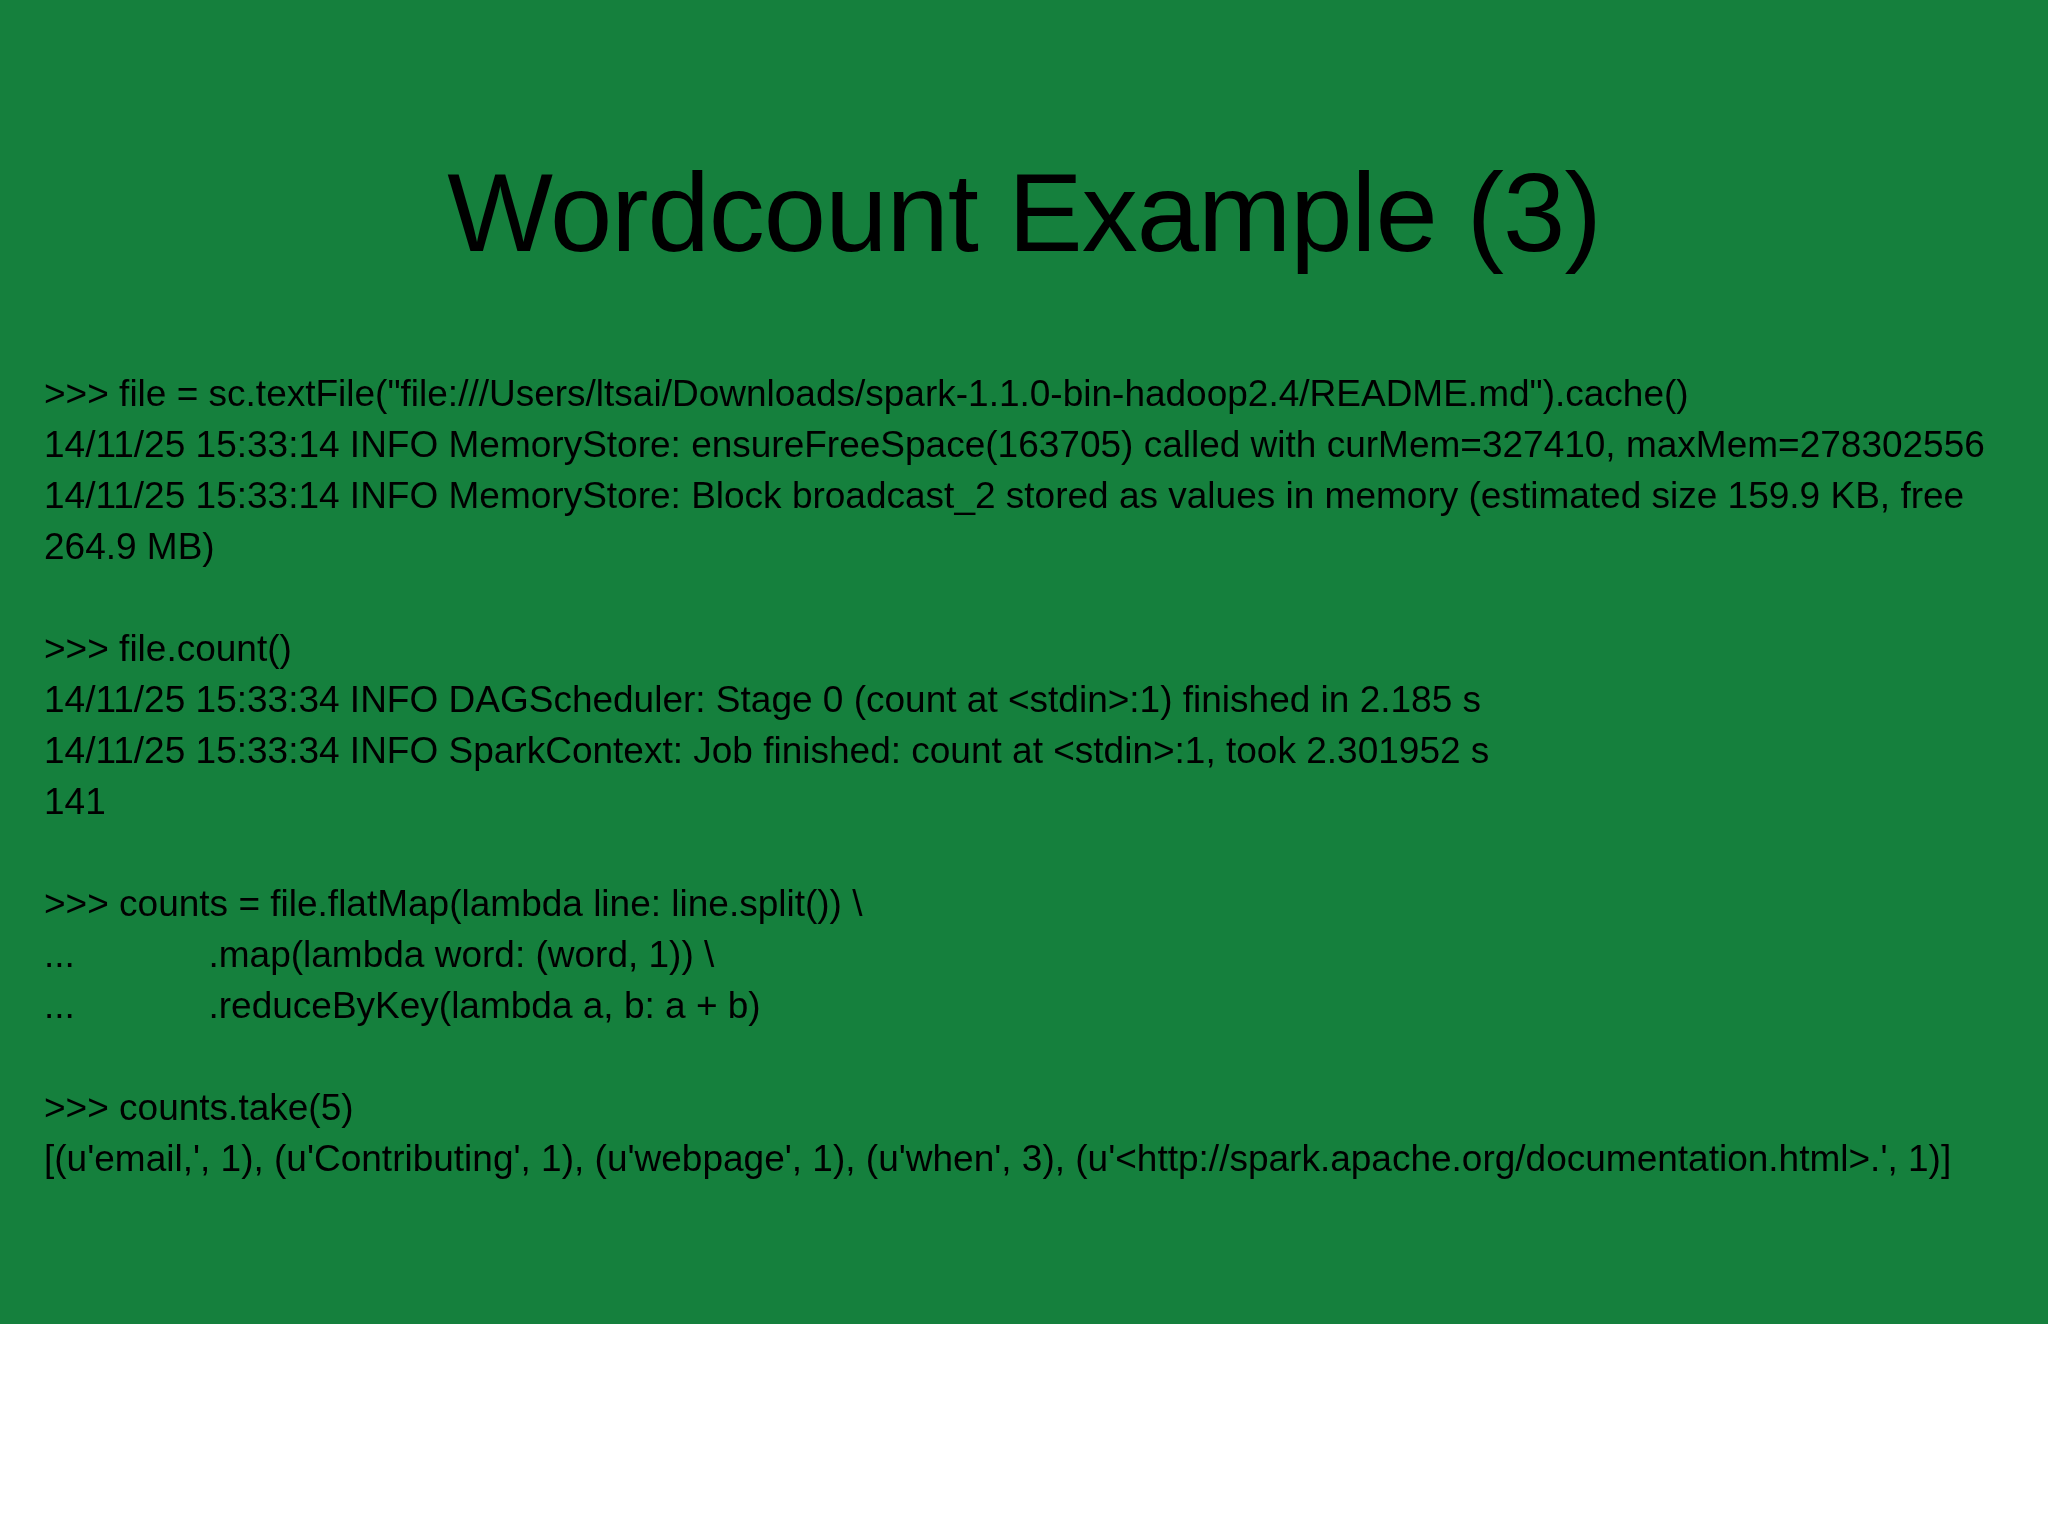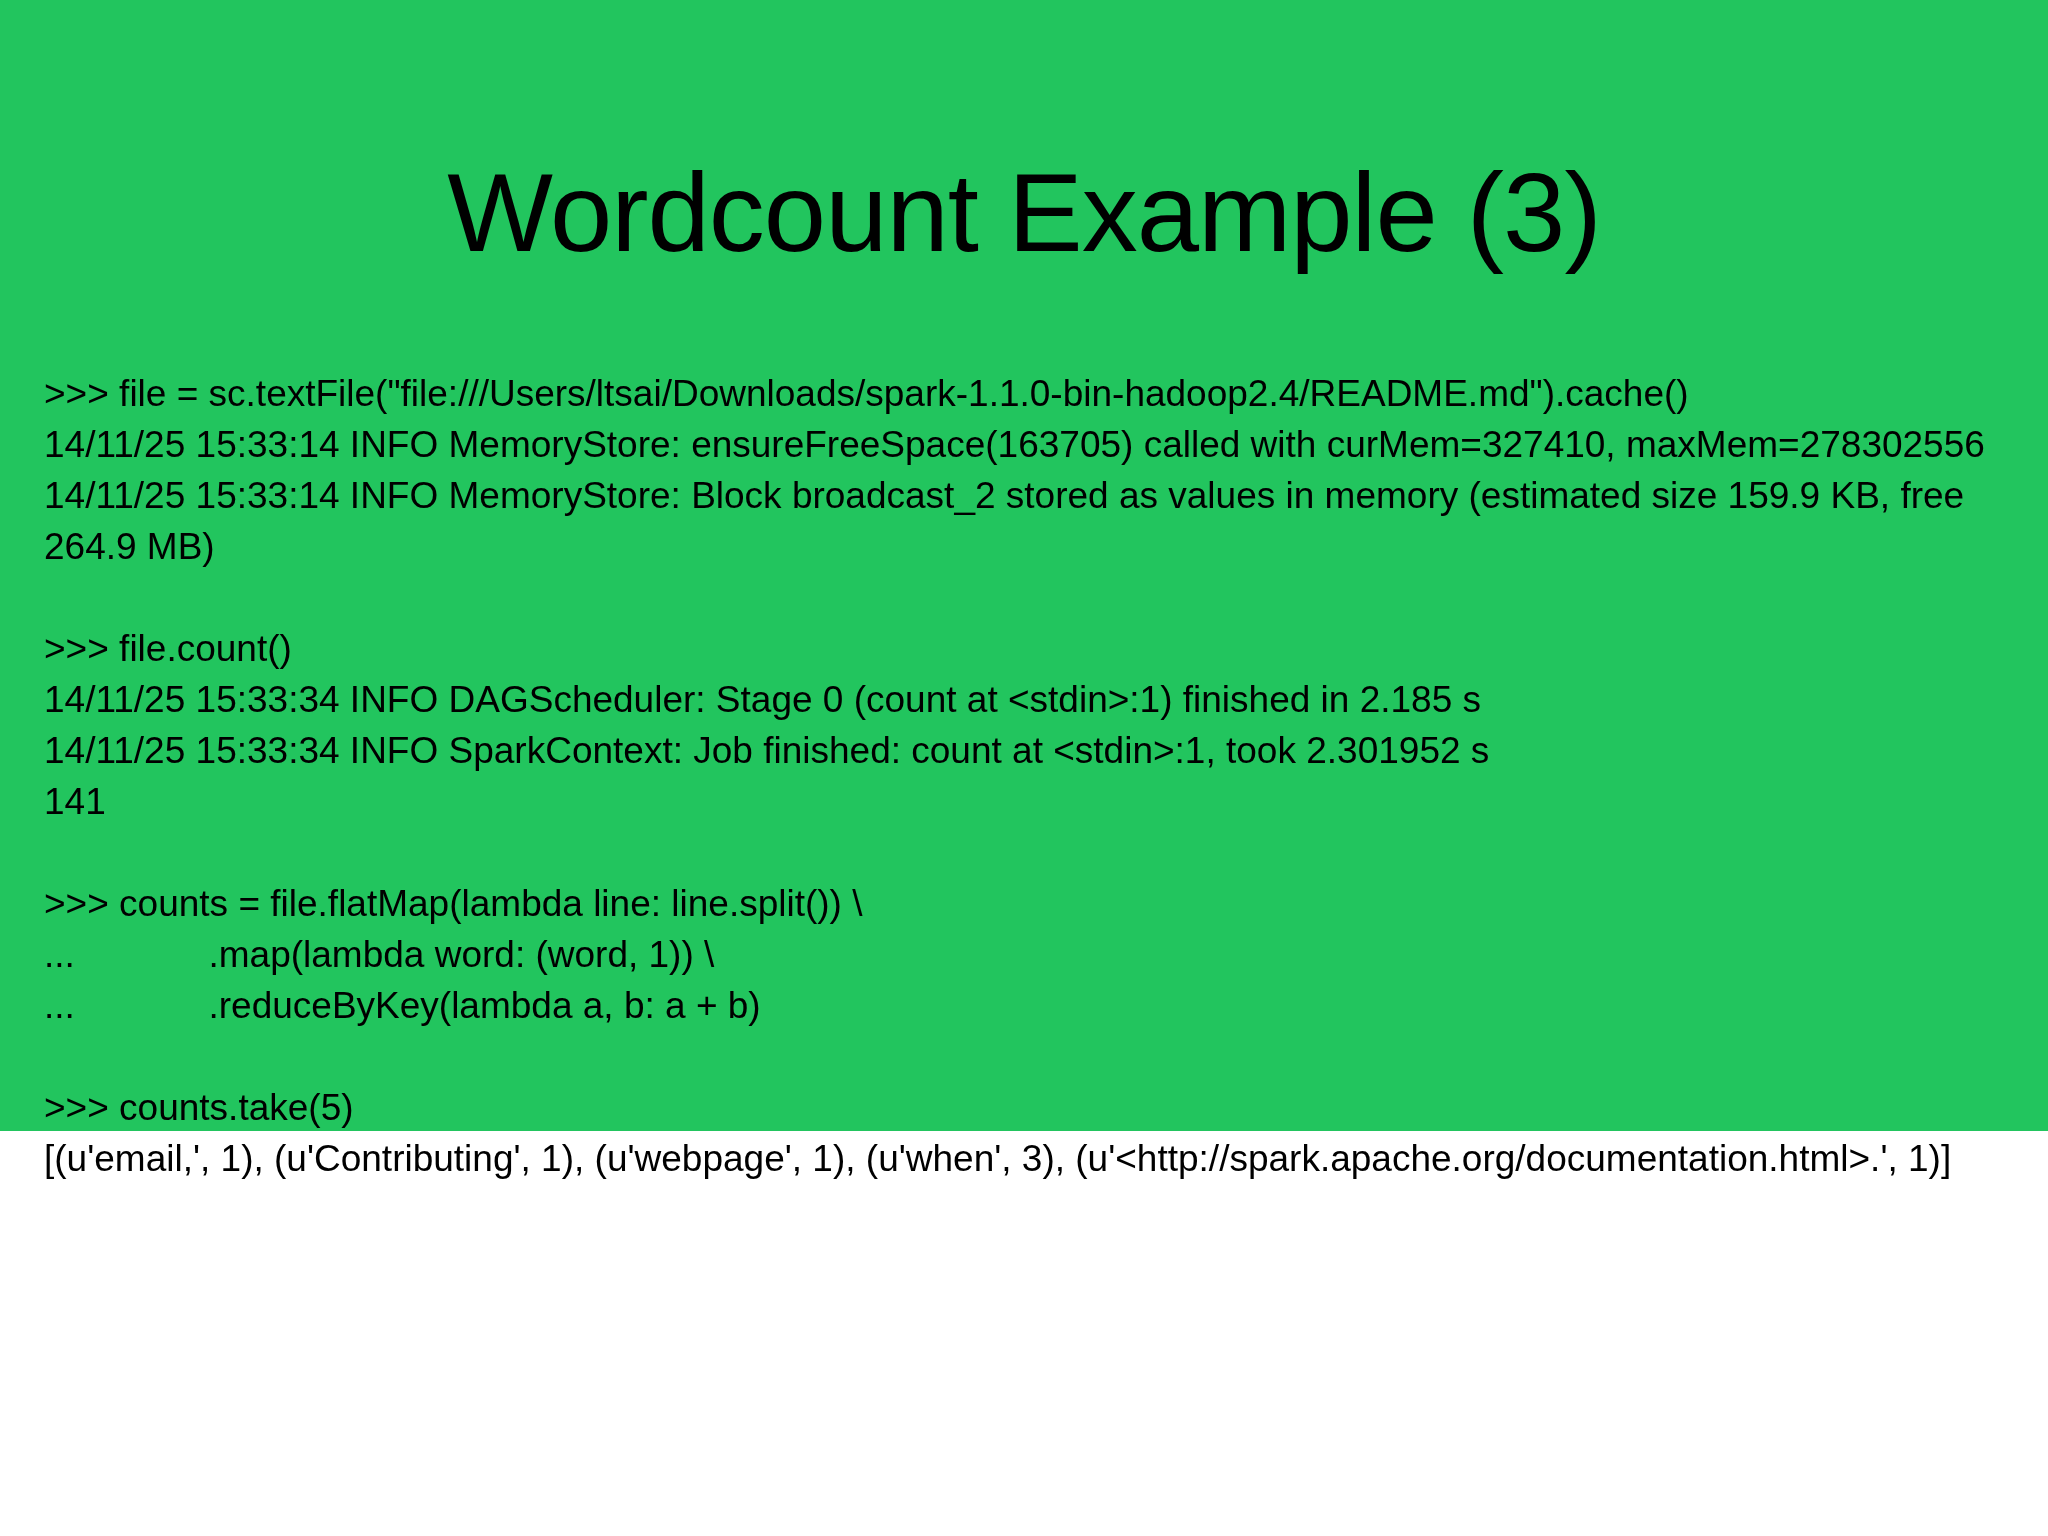--- a/index.html
+++ b/index.html
@@ -12,22 +12,22 @@
     width: 2048px;
     height: 1536px;
     overflow: hidden;
     font-family: "Liberation Sans", sans-serif;
     color: #000000;
     -webkit-font-smoothing: antialiased;
   }
   .slide {
     position: relative;
     width: 2048px;
-    height: 1131px;
-    background: #22c55e;
+    height: 1324px;
+    background: #15803d;
     box-sizing: border-box;
   }
   .slide-title {
     position: absolute;
     top: 78px;
     left: 0;
     width: 2048px;
     text-align: center;
     font-family: "Liberation Sans", sans-serif;
     font-weight: 400;

